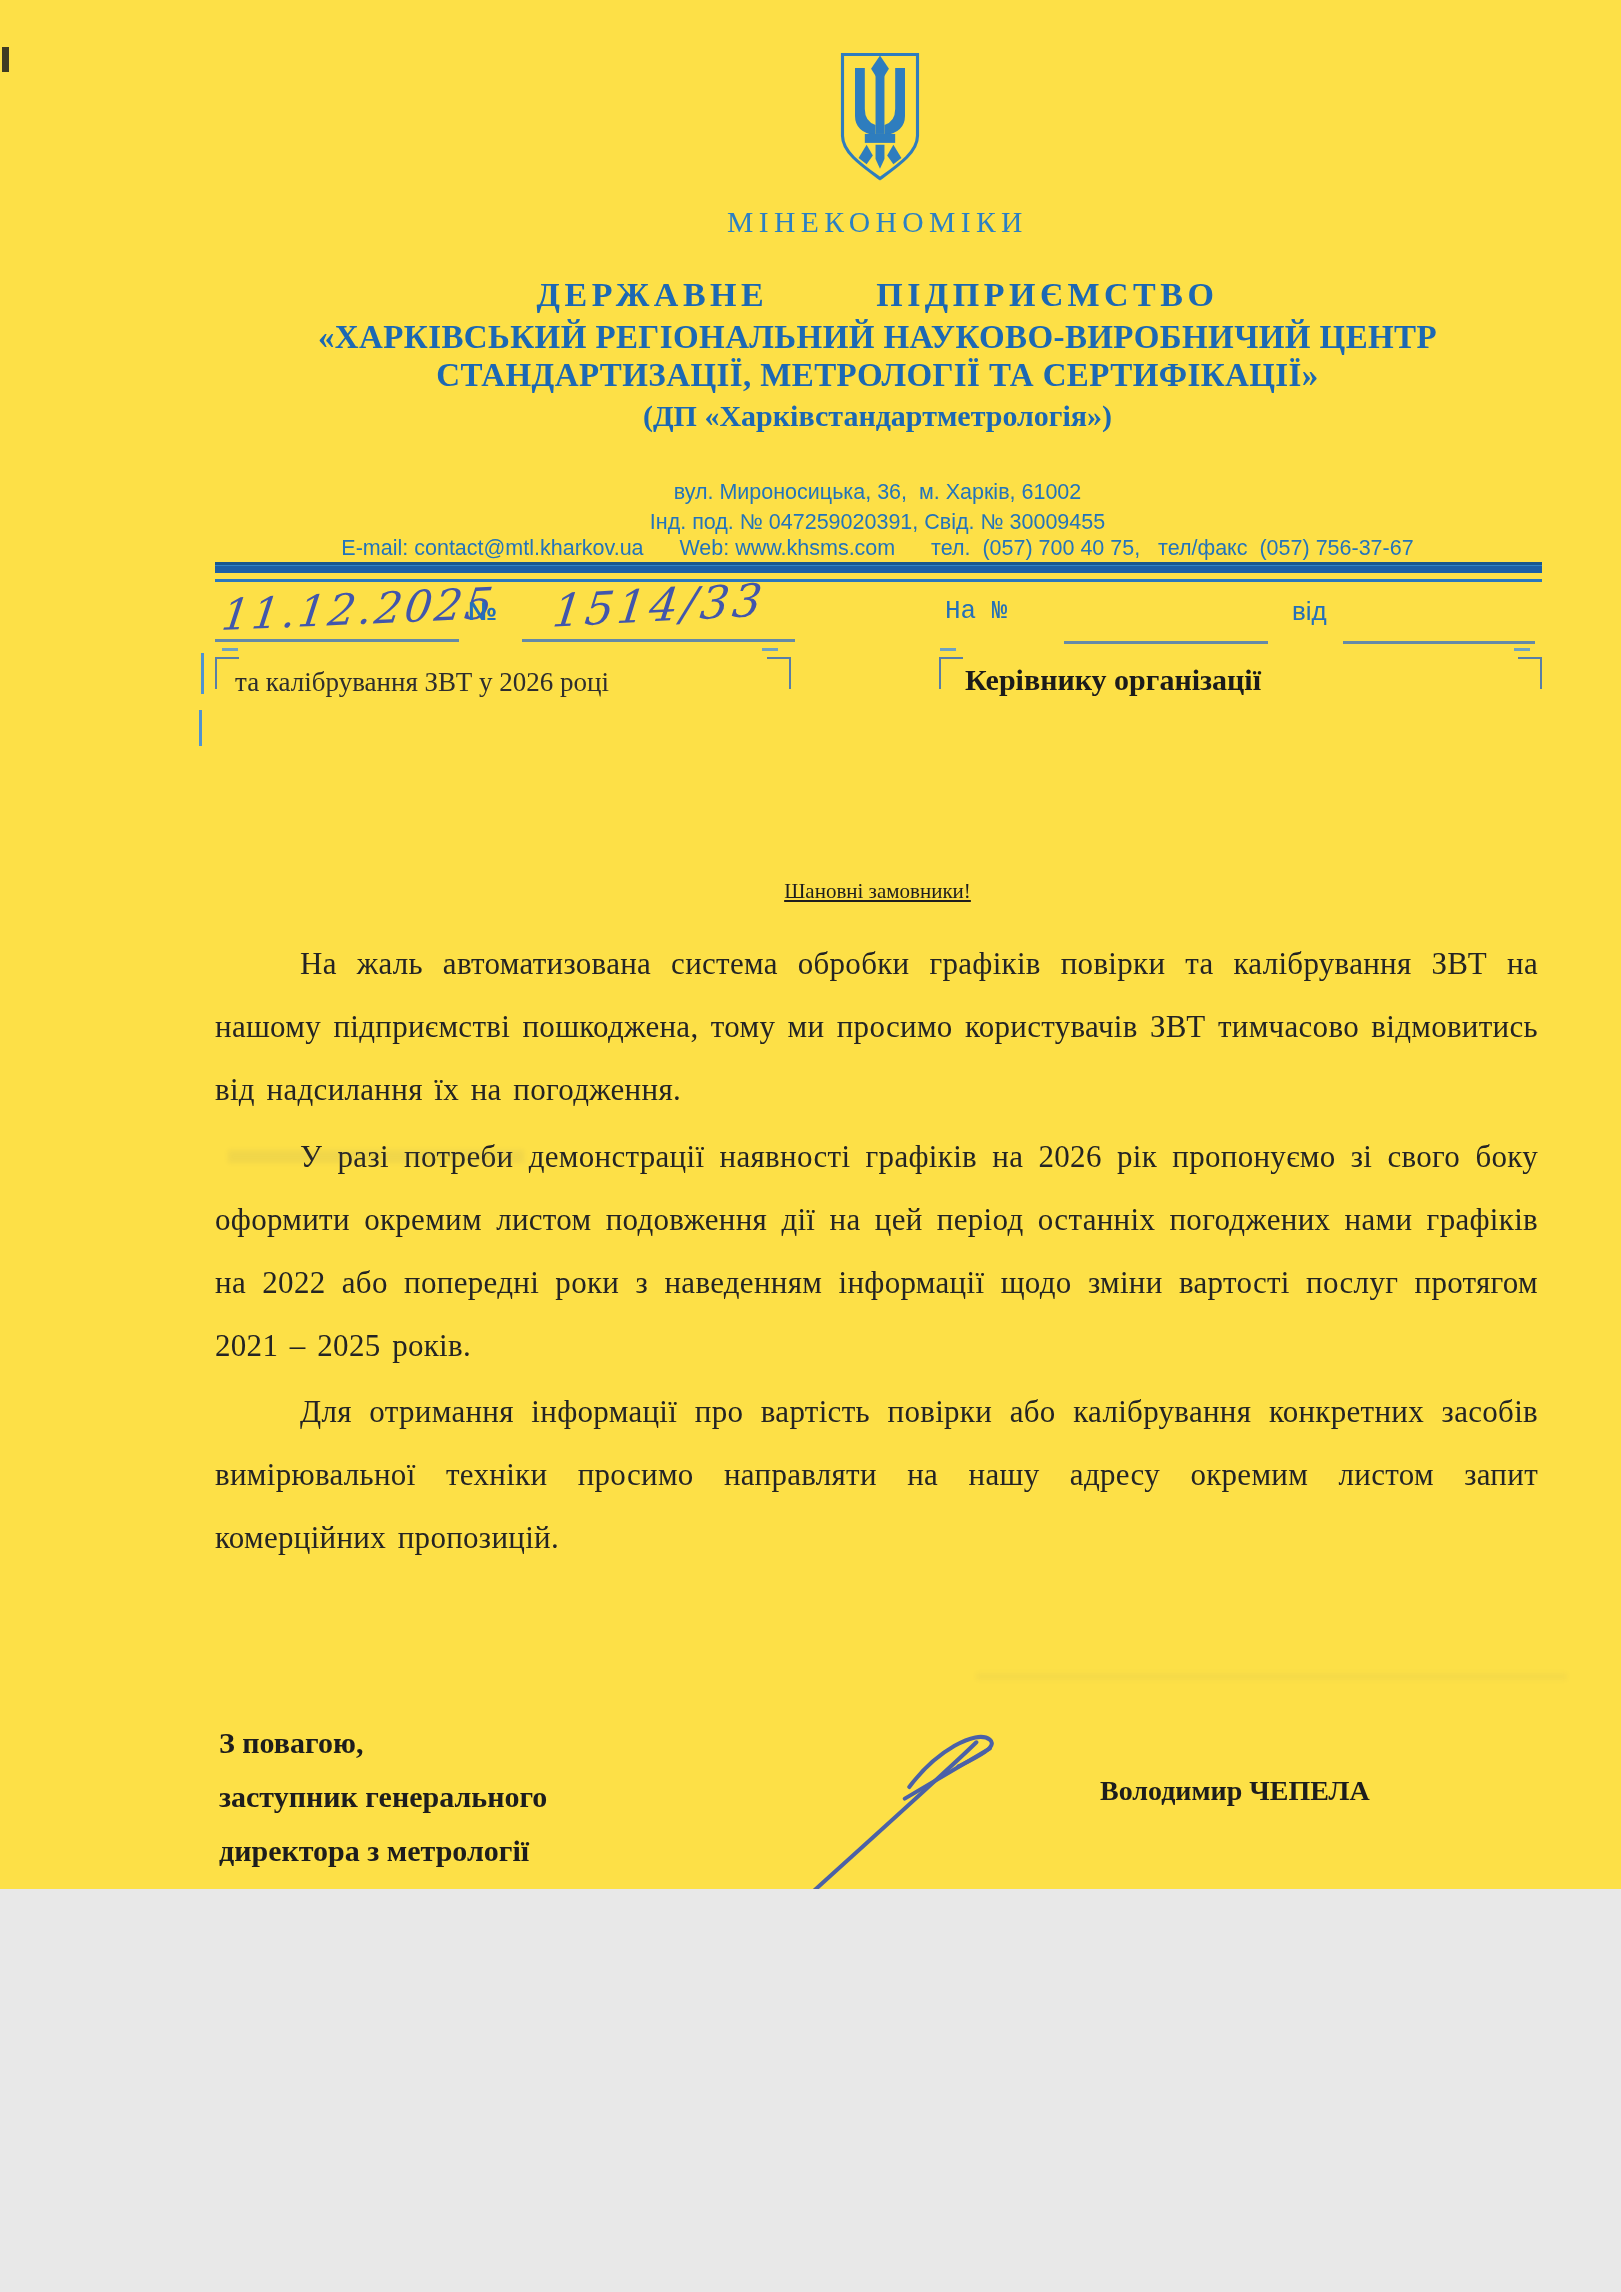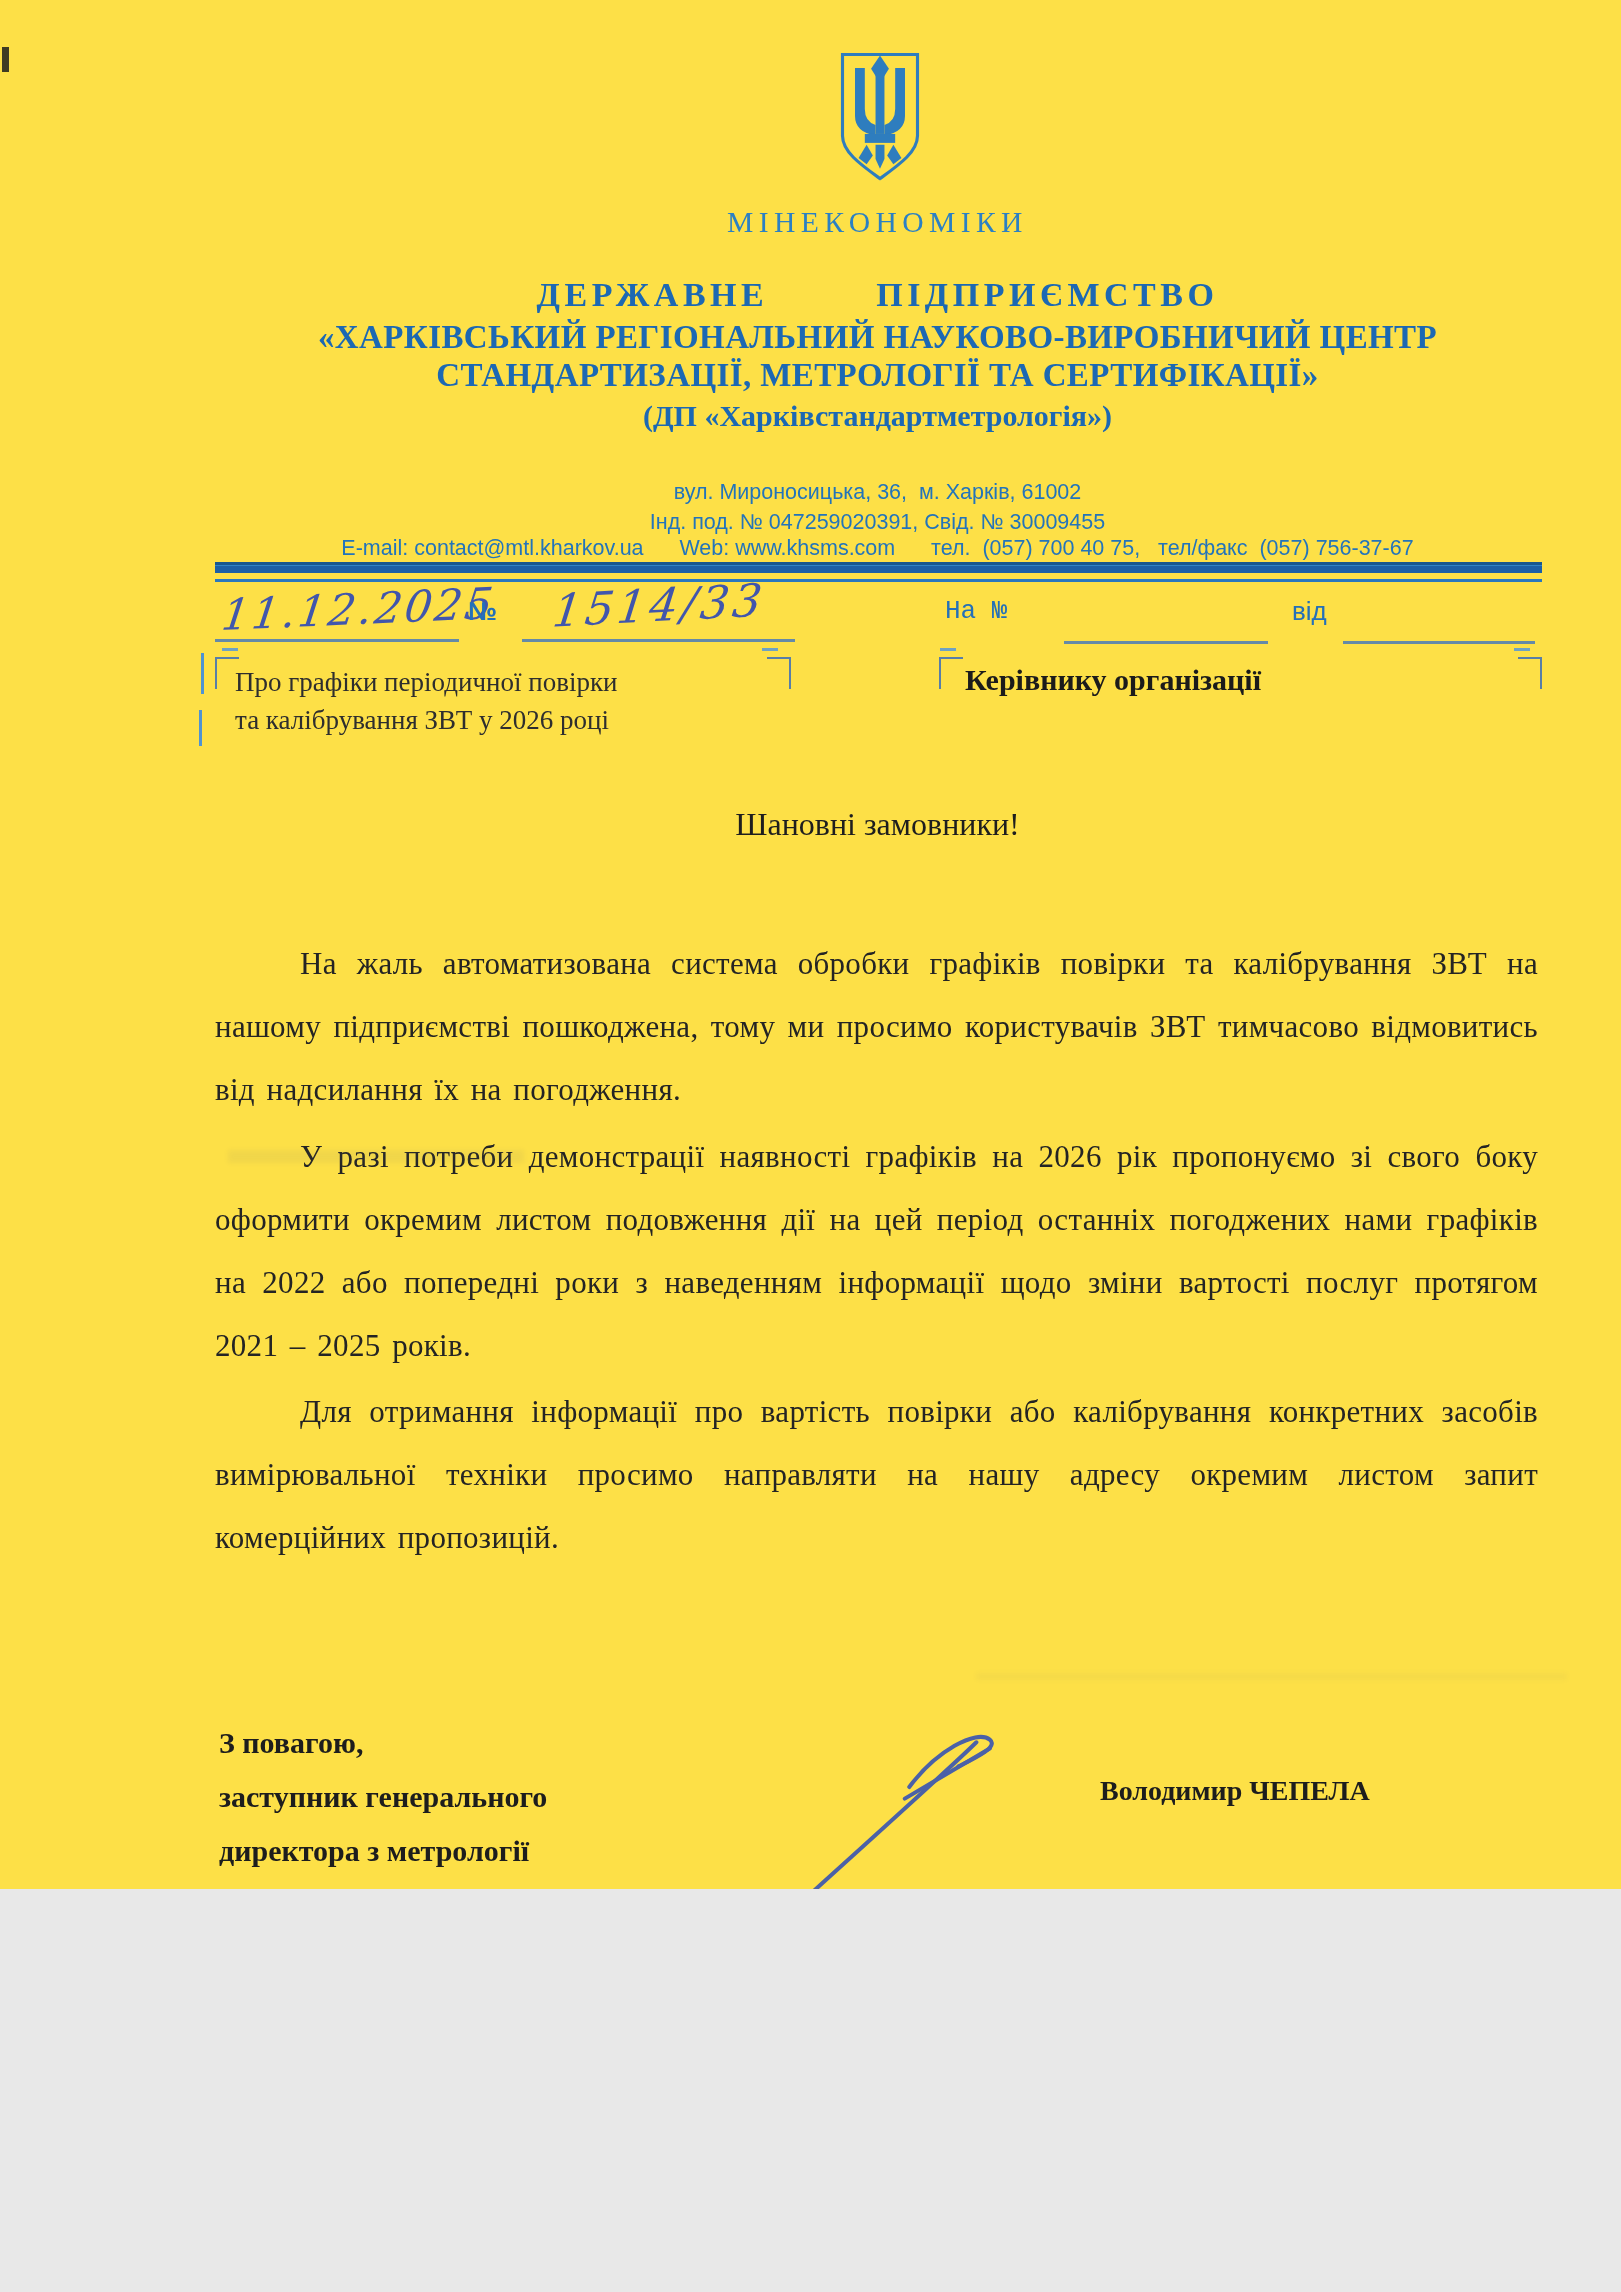--- a/index.html
+++ b/index.html
@@ -43,21 +43,21 @@
   
   .tick{height:2.7px;width:16px;background:#5e9bd0;opacity:.9;}
   .brk{width:21.5px;height:30px;border-top:2.7px solid #587ea8;}
   .brk-l{border-left:2.7px solid #587ea8;}
   .brk-r{border-right:2.7px solid #587ea8;}
   .edge-dash{width:2.7px;background:#4f93d2;}
   .subject{left:235px;top:663px;width:466px;font-size:27px;line-height:38px;color:#2e2e2e;}
   .addressee{left:965px;top:663px;width:555px;font-size:30px;font-weight:bold;color:#1b1b1b;}
 
   
-  .salutation{top:806px;font-size:32px;color:#1e1e1e;}
+  .salutation{top:879px;font-size:21px;color:#1e1e1e;text-decoration:underline;}
   .para{left:215px;width:1323px;font-size:31px;line-height:63px;
     text-align:justify;text-indent:85px;color:#242424;word-spacing:3.6px;letter-spacing:0.3px;}
   .p1{top:901px;} .p2{top:1094px;} .p3{top:1349px;}
 
   
   .closing-block{left:219px;top:1716px;font-size:30px;font-weight:bold;line-height:54px;color:#1d1d1d;}
   .sig-name{left:1100px;top:1775px;font-size:28px;font-weight:bold;color:#1d1d1d;}
   .sig-svg{left:681px;top:1702px;}
 
   
@@ -120,21 +120,20 @@
   <div class="abs tick" style="left:940px;top:648px;"></div>
   <div class="abs tick" style="left:1514px;top:648px;"></div>
   <div class="abs edge-dash" style="left:201px;top:653px;height:41px;"></div>
   <div class="abs edge-dash" style="left:199px;top:710px;height:36px;"></div>
   <div class="abs brk brk-l" style="left:215px;top:657px;"></div>
   <div class="abs brk brk-r" style="left:767px;top:657px;"></div>
   <div class="abs brk brk-l" style="left:939px;top:657px;"></div>
   <div class="abs brk brk-r" style="left:1518px;top:657px;"></div>
 
   <div class="abs subject">
-    <div>Про графіки періодичної повірки</div>
     <div>та калібрування ЗВТ у 2026 році</div>
   </div>
   <div class="abs addressee">Керівнику організації</div>
 
   <div class="abs center-band salutation">Шановні замовники!</div>
   <p class="abs para p1">На жаль автоматизована система обробки графіків повірки та калібрування ЗВТ на нашому підприємстві пошкоджена, тому ми просимо користувачів ЗВТ тимчасово відмовитись від надсилання їх на погодження.</p>
   <p class="abs para p2">У разі потреби демонстрації наявності графіків на 2026 рік пропонуємо зі свого боку оформити окремим листом подовження дії на цей період останніх погоджених нами графіків на 2022 або попередні роки з наведенням інформації щодо зміни вартості послуг протягом 2021 – 2025 років.</p>
   <p class="abs para p3">Для отримання інформації про вартість повірки або калібрування конкретних засобів вимірювальної техніки просимо направляти на нашу адресу окремим листом запит комерційних пропозицій.</p>
 
   <div class="abs closing-block">

